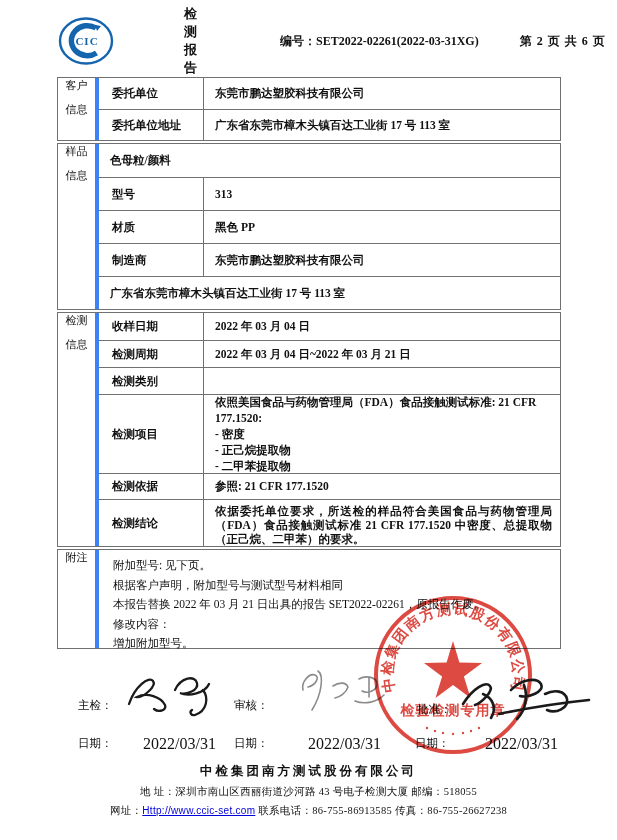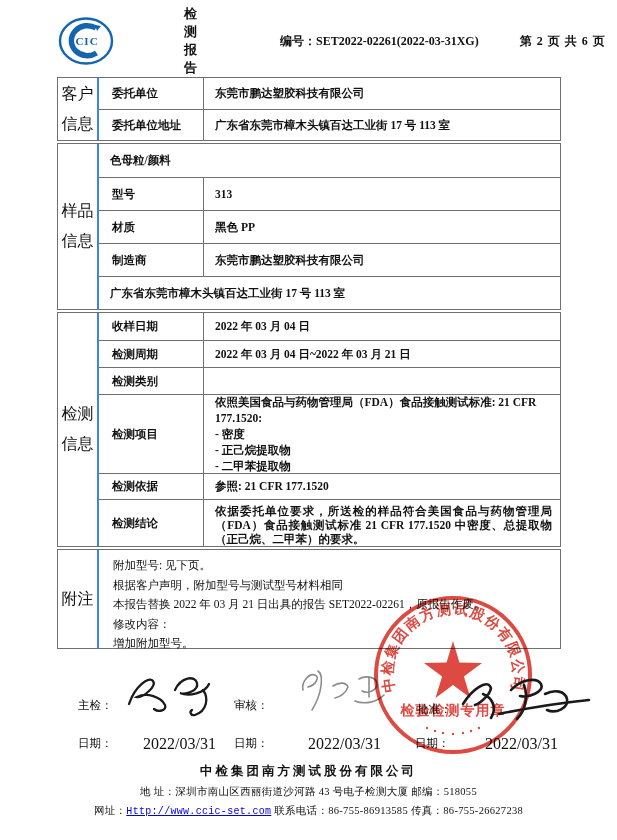--- a/index.html
+++ b/index.html
@@ -13,23 +13,23 @@
   
   .header { position:absolute; top:14px; left:57px; width:504px; height:54px;
             display:flex; align-items:center;gap:41px; }
   .logo { width:58px; height:50px; flex:0 0 auto; }
   .doc-title { font-weight:bold; font-size:13px; letter-spacing:2px; margin-left:28px; }
   .report-no { font-weight:bold; font-size:12px; margin-left:40px; white-space:nowrap; }
   .page-info { font-weight:bold; font-size:12px; margin-left:auto; white-space:nowrap; letter-spacing:1px; }
   
   .tables { position:absolute; top:77px; left:57px; width:504px; }
   .section { display:flex; border:1px solid #707070; margin-bottom:2px; background:#fff; }
-  .sec-title { flex:0 0 41px; border-right:2px solid #3b82f6;
-               display:flex; flex-direction:column; justify-content:center; align-items:center;
-               gap:9px; font-size:16px; }
+  .sec-title { flex:0 0 41px; border-right:4px solid #3b82f6;
+               display:flex; flex-direction:column; justify-content:flex-start; align-items:center;
+               gap:9px; font-size:11px; }
   .rows { flex:1 1 auto; display:flex; flex-direction:column;font-weight:bold; }
   .row { display:flex; border-top:1px solid #707070; }
   .row:first-child { border-top:none; }
   .cell-label { flex:0 0 105px; border-right:1px solid #707070; padding:2px 6px 2px 13px;
                 display:flex; align-items:center; }
   .cell-value { flex:1 1 auto; padding:2px 8px 2px 11px; display:flex; align-items:center; }
   .cell-value.multiline { flex-direction:column; align-items:flex-start; justify-content:center; line-height:16px; padding-top:4px; padding-bottom:4px; }
   .cell-value.paragraph { line-height:14px; text-align:justify; display:block; padding-top:4px; }
   .notes-body { flex:1 1 auto; padding:6px 10px 4px 14px; line-height:19.5px; }
   
@@ -39,21 +39,21 @@
   .sig-ink.over-stamp { z-index:4; }
   .date-label { position:absolute; font-size:11.5px; }
   .date-value { position:absolute; font-size:16px; }
   
   .stamp { position:absolute; left:369px; top:591px; width:168px; height:168px;
            z-index:3; opacity:.92; mix-blend-mode:multiply; pointer-events:none; }
   
   .footer { position:absolute; left:0; top:763px; width:617px; text-align:center; }
   .footer-company { font-weight:bold; font-size:12.5px; letter-spacing:3px; }
   .footer-line { margin-top:5px; font-size:10.5px; letter-spacing:.3px; }
-  .footer-link { color:#0000dd; text-decoration:underline; font-family:Liberation Mono, monospace; font-size:10px; }
+  .footer-link { color:#0000dd; text-decoration:underline; font-family:Liberation Sans, sans-serif; font-size:10px; }
 </style>
 </head>
 <body>
 
 <div class="page">
 
   <div class="header">
     <svg class="logo" viewBox="0 0 58 50">
       <ellipse cx="29" cy="25" rx="26" ry="22.5" fill="none" stroke="#1464ae" stroke-width="2.4"></ellipse>
       <path d="M39 12 A 16 15 0 1 0 39.5 37" fill="none" stroke="#1464ae" stroke-width="5.5"></path>

